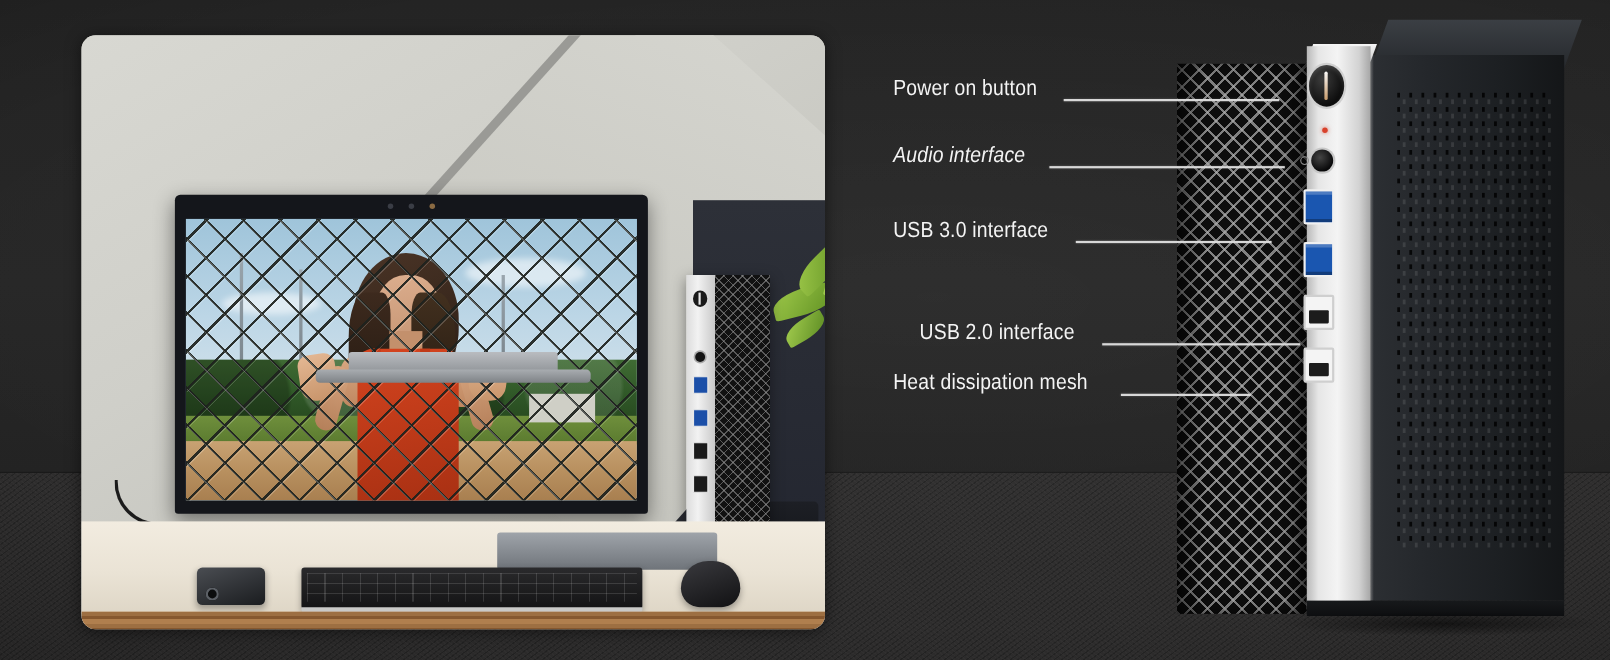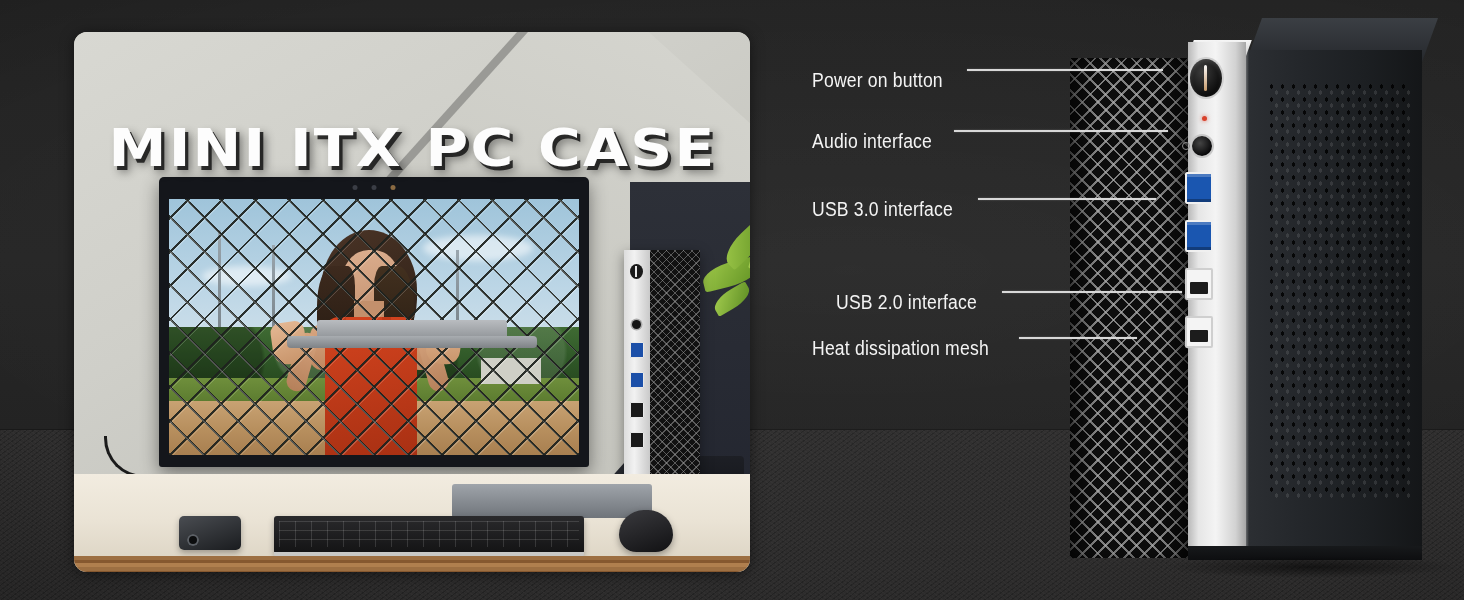--- a/index.html
+++ b/index.html
@@ -314,21 +314,21 @@
     left:1185px; top:268px; width:28px; height:32px;
     background:#f4f4f4; border:2px solid #cfcfcf; border-radius:2px;
   }
   .io-usb2.b{ top:316px; }
   .io-usb2::after{
     content:""; position:absolute; left:3px; top:12px; right:3px; bottom:4px;
     background:#1c1c1c; border-radius:1px;
   }
 
   
-  .callout{ position:absolute; display:flex; align-items:flex-start; }
+  .callout{ position:absolute; display:flex; align-items:flex-end; }
   .callout .ctext{
     font-family:"Liberation Sans", sans-serif;
     font-size:20px; font-weight:400; color:#f4f4f4;
     white-space:nowrap; transform:scaleX(.88); transform-origin:left center;
     letter-spacing:.2px;
   }
   .callout .cline{
     height:2px; background:#d8d8d8; margin-left:6px;
     box-shadow:0 0 2px rgba(255,255,255,.25);
   }
@@ -416,23 +416,20 @@
   </div>
 
   <div class="desk-top"></div>
   <div class="laptop"></div>
   <div class="keyboard"></div>
   <div class="kb-lip"></div>
   <div class="mouse"></div>
   <div class="gadget"></div>
   <div class="desk-edge"></div>
 
-  <div id="title">
-    <span>MINI ITX PC CASE</span>
-  </div>
 </div>
 
 <div id="bigcase">
   <div class="bc-mesh"></div>
   <div class="bc-mesh-shade"></div>
   <div class="bc-top"></div>
   <div class="bc-body"></div>
   <div class="bc-perf"></div>
   <div class="bc-perf2"></div>
   <div class="bc-edge"></div>
@@ -449,21 +446,21 @@
 <div class="io io-usb3 a"></div>
 <div class="io io-usb3 b"></div>
 <div class="io io-usb2 a"></div>
 <div class="io io-usb2 b"></div>
 
 <div id="callouts">
     <div class="callout" style="left: 812px; top: 69px;">
       <div class="ctext">Power on button</div>
       <div class="cline" style="width: 196px;"></div>
     </div>
-    <div class="callout" style="left: 812px; top: 130px;">
+    <div class="callout" style="left: 812px; top: 130px; font-style: italic;">
       <div class="ctext">Audio interface</div>
       <div class="cline" style="width: 214px;"></div>
     </div>
     <div class="callout" style="left: 812px; top: 198px;">
       <div class="ctext">USB 3.0 interface</div>
       <div class="cline" style="width: 178px;"></div>
     </div>
     <div class="callout" style="left: 836px; top: 291px;">
       <div class="ctext">USB 2.0 interface</div>
       <div class="cline" style="width: 180px;"></div>

